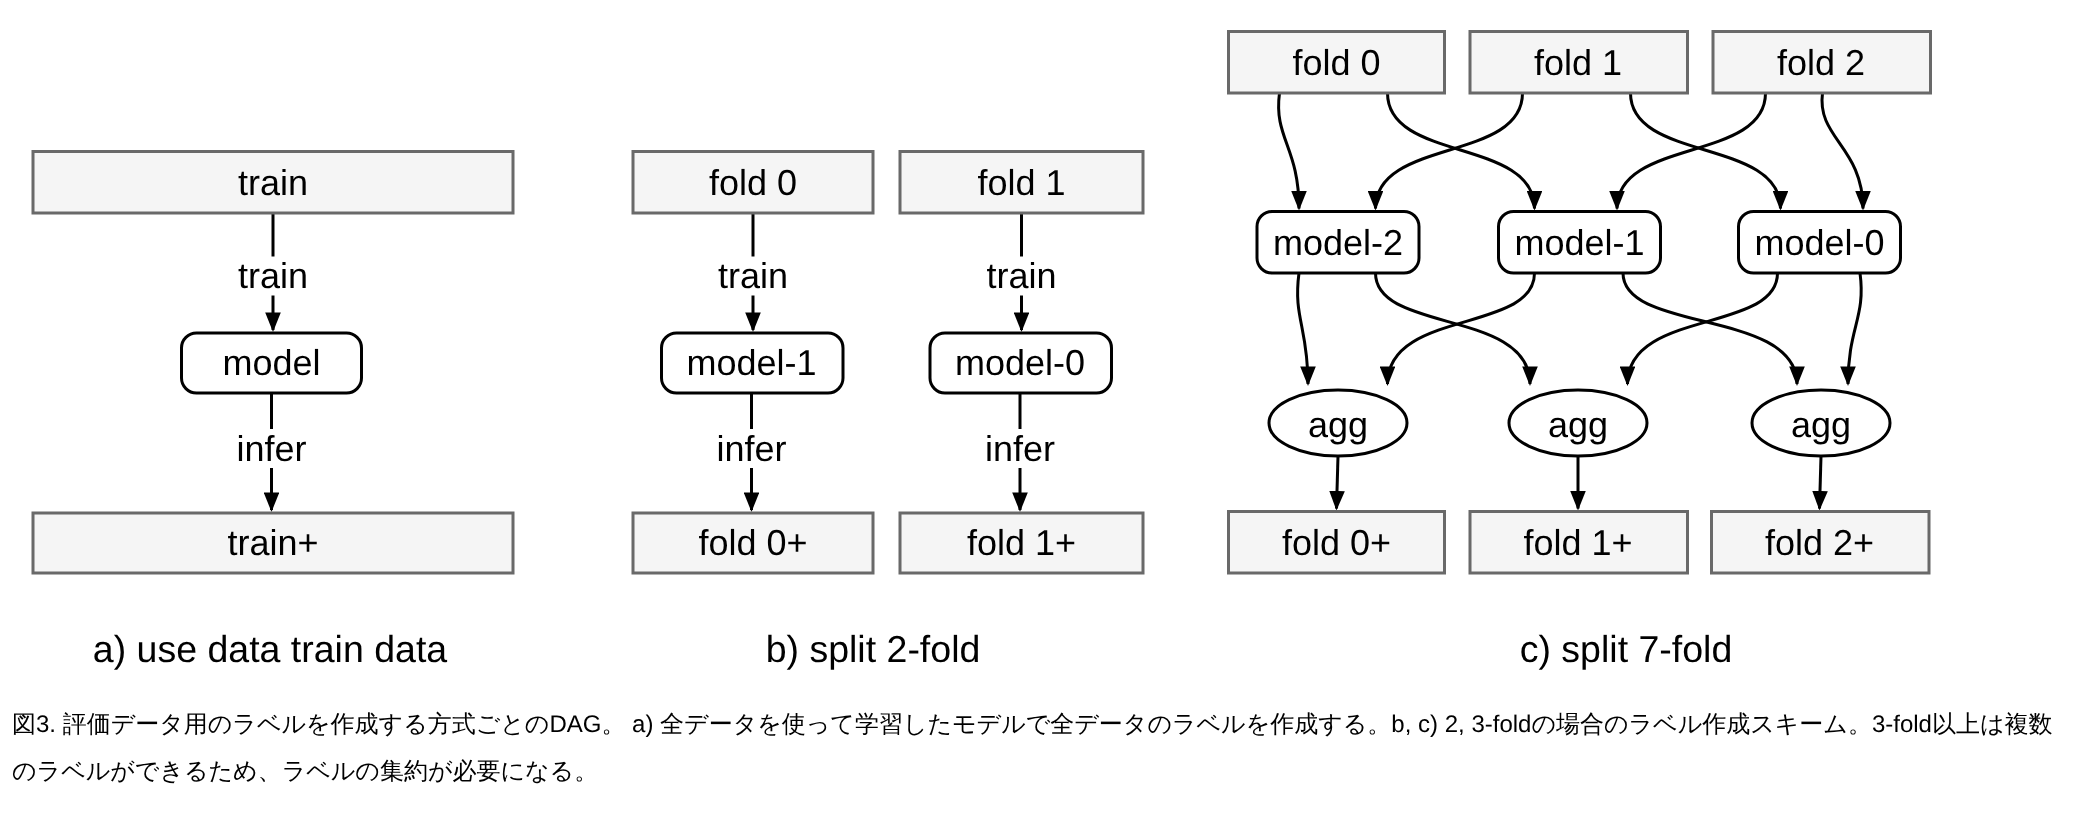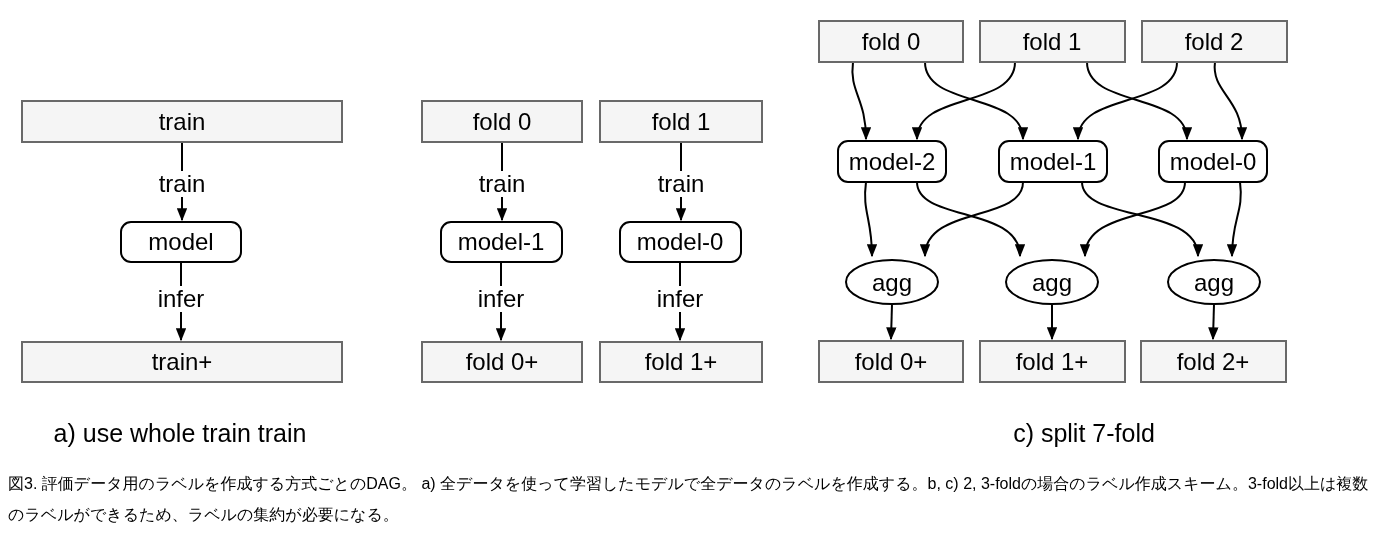--- a/index.html
+++ b/index.html
@@ -143,18 +143,19 @@
 
       <rect class="data-node" x="819" y="341" width="144" height="41"></rect>
       <text class="node-label" x="891" y="370">fold 0+</text>
       <rect class="data-node" x="980" y="341" width="145" height="41"></rect>
       <text class="node-label" x="1052" y="370">fold 1+</text>
       <rect class="data-node" x="1141" y="341" width="145" height="41"></rect>
       <text class="node-label" x="1213" y="370">fold 2+</text>
     </g>
   </svg>
 
-  <div class="panel-caption" style="left:40px;top:419px;width:280px;">a) use whole train train</div>
+  <div class="panel-caption" style="left:40px;top:419px;width:280px;">a) use data train data</div>
+  <div class="panel-caption" style="left:482px;top:419px;width:200px;">b) split 2-fold</div>
   <div class="panel-caption" style="left:964px;top:419px;width:240px;">c) split 7-fold</div>
 
   <div id="figure-caption">図3. 評価データ用のラベルを作成する方式ごとのDAG。 a) 全データを使って学習したモデルで全データのラベルを作成する。b, c) 2, 3-foldの場合のラベル作成スキーム。3-fold以上は複数のラベルができるため、ラベルの集約が必要になる。</div>
 
 </div>
 
 </body></html>

